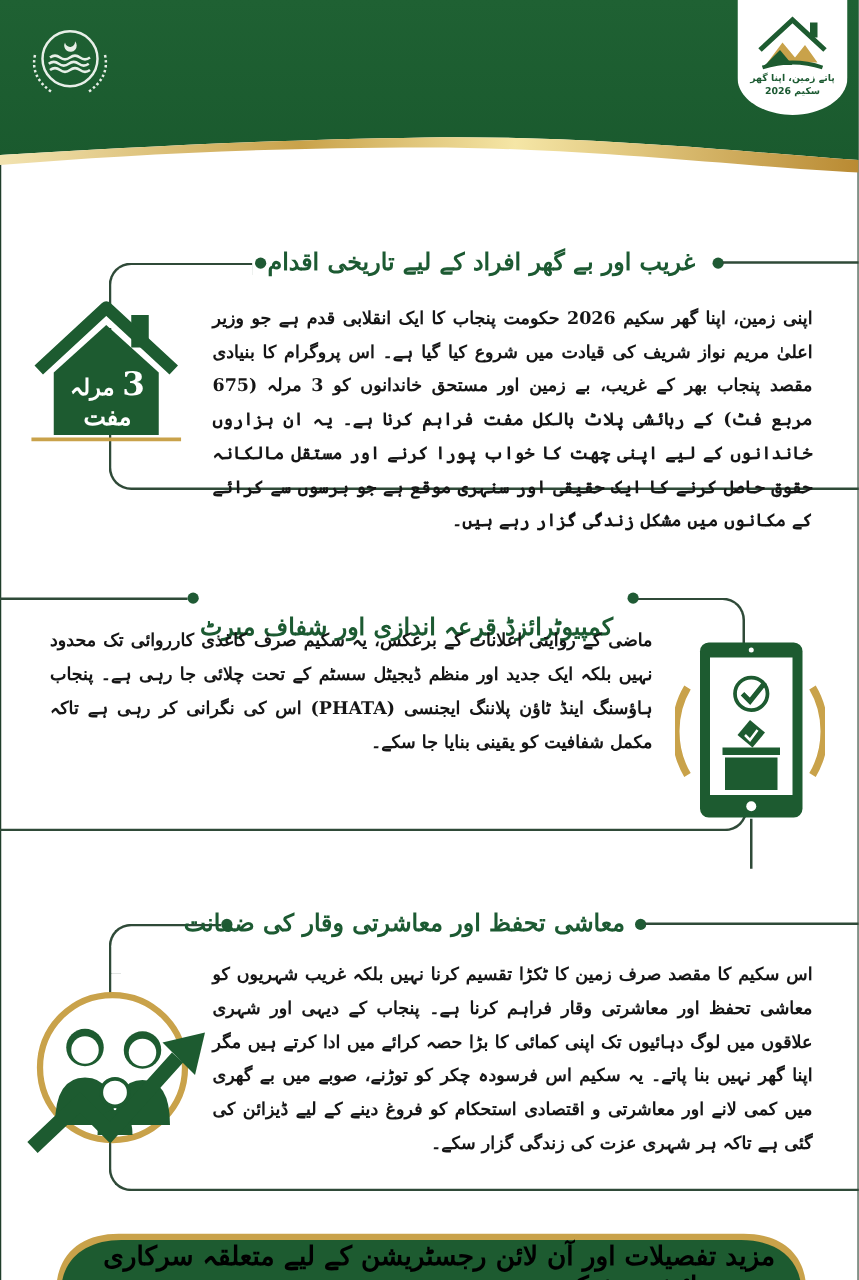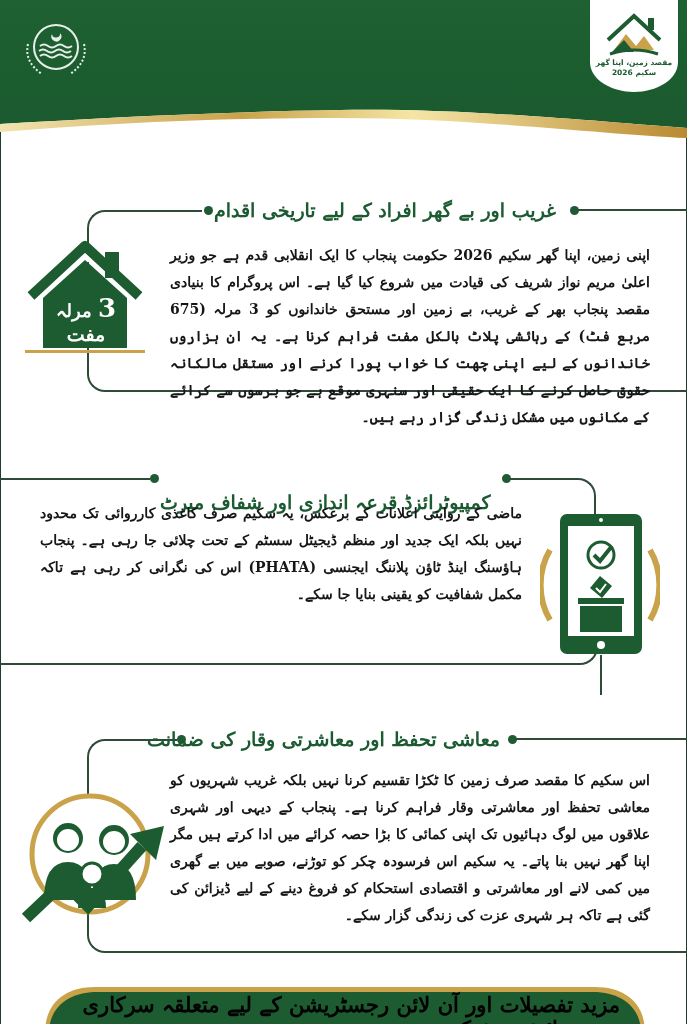--- a/index.html
+++ b/index.html
@@ -70,21 +70,21 @@
 
   <svg class="logo-badge" viewBox="0 0 88 92">
     <path d="M0 0 H88 V62 C88 80 66 92 44 92 C22 92 0 80 0 62 Z" fill="#ffffff"></path>
     <path d="M18 40 L44 16 L70 40" fill="none" stroke="#1d5b30" stroke-width="4"></path>
     <rect x="58" y="18" width="6" height="12" fill="#1d5b30"></rect>
     <path d="M24 50 L36 34 L46 46 L54 36 L64 50 Z" fill="#c9a24a"></path>
     <path d="M22 52 L34 40 L44 52 Z" fill="#1d5b30"></path>
     <path d="M20 54 Q44 46 68 54" stroke="#1d5b30" stroke-width="3" fill="none"></path>
   </svg>
   <div class="logo-text">
-    <div>مقصد زمین، اپنا گھر</div>
+    <div>پاتے زمین، اپنا گھر</div>
     <div>سکیم 2026</div>
   </div>
 </div>
 
 <div>
   <div class="frame" style="left:87px; top:262px; width:620px; height:130px; border-right:none; border-top:none; border-radius:0 0 0 18px;"></div>
   <div class="frame" style="left:87px; top:210px; width:115px; height:40px; border-right:none; border-bottom:none; border-radius:18px 0 0 0;"></div>
   <div class="dot" style="left:204px; top:206px;"></div>
   <div class="sec-title" style="left:214px; top:196px; width:350px;">غریب اور بے گھر افراد کے لیے تاریخی اقدام</div>
   <div class="dot" style="left:570px; top:206px;"></div>

